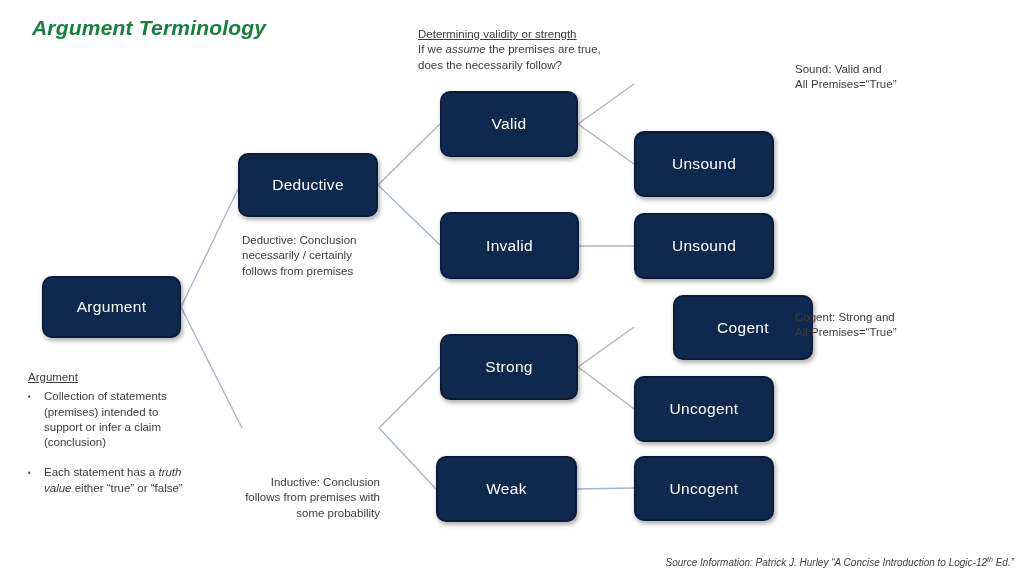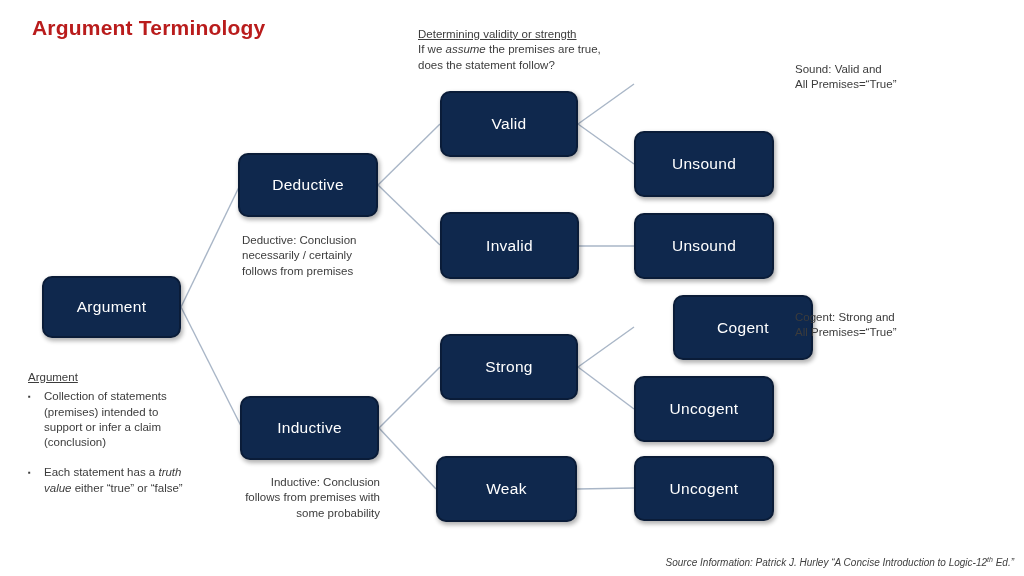--- a/index.html
+++ b/index.html
@@ -31,22 +31,23 @@
     letter-spacing: 0.3px;
     box-shadow: 1.5px 2.5px 4px rgba(0,0,0,0.30);
     box-sizing: border-box;
   }
   .page-title {
     position: absolute;
     left: 32px; top: 16px;
     z-index: 3;
     font-size: 21px;
     font-weight: 700;
-    color: #b91c1c;
+    color: #15803d;
     letter-spacing: 0.2px;
+    font-style: italic;
   }
   .note {
     position: absolute;
     z-index: 3;
     font-size: 11.5px;
     line-height: 1.33;
     color: #3c3c3c;
   }
   .note .heading {
     text-decoration: underline;
@@ -99,23 +100,20 @@
   </svg>
 
   <div class="page-title">Argument Terminology</div>
 
   <div class="node" style="left:42px;  top:276px; width:139px; height:62px;">
     <span>Argument</span>
   </div>
   <div class="node" style="left:238px; top:153px; width:140px; height:64px;">
     <span>Deductive</span>
   </div>
-  <div class="node" style="left:240px; top:396px; width:139px; height:64px;">
-    <span>Inductive</span>
-  </div>
   <div class="node" style="left:440px; top:91px;  width:138px; height:66px;">
     <span>Valid</span>
   </div>
   <div class="node" style="left:440px; top:212px; width:139px; height:67px;">
     <span>Invalid</span>
   </div>
   <div class="node" style="left:440px; top:334px; width:138px; height:66px;">
     <span>Strong</span>
   </div>
   <div class="node" style="left:436px; top:456px; width:141px; height:66px;">
@@ -133,21 +131,21 @@
   <div class="node" style="left:634px; top:376px; width:140px; height:66px;">
     <span>Uncogent</span>
   </div>
   <div class="node" style="left:634px; top:456px; width:140px; height:65px;">
     <span>Uncogent</span>
   </div>
 
   <div class="note" style="left:418px; top:27px; width:235px;">
     <span class="heading">Determining validity or strength</span>
     <span>If we </span><span class="italic">assume</span><span> the premises are true,</span><br>
-    <span>does the statement follow?</span>
+    <span>does the necessarily follow?</span>
   </div>
 
   <div class="note" style="left:795px; top:62px; width:200px;">
     <span>Sound:  Valid and</span><br>
     <span>All Premises=“True”</span>
   </div>
 
   <div class="note" style="left:795px; top:310px; width:200px;">
     <span>Cogent: Strong and</span><br>
     <span>All Premises=“True”</span>

